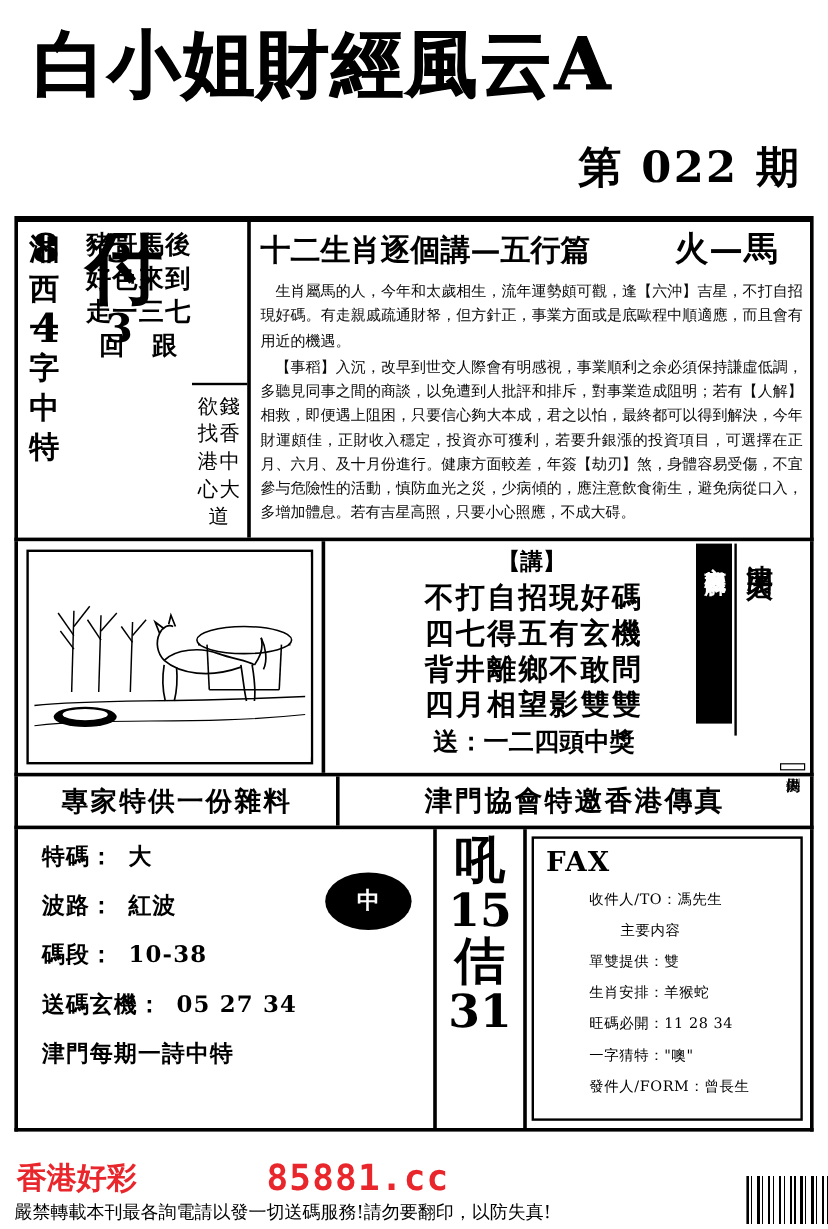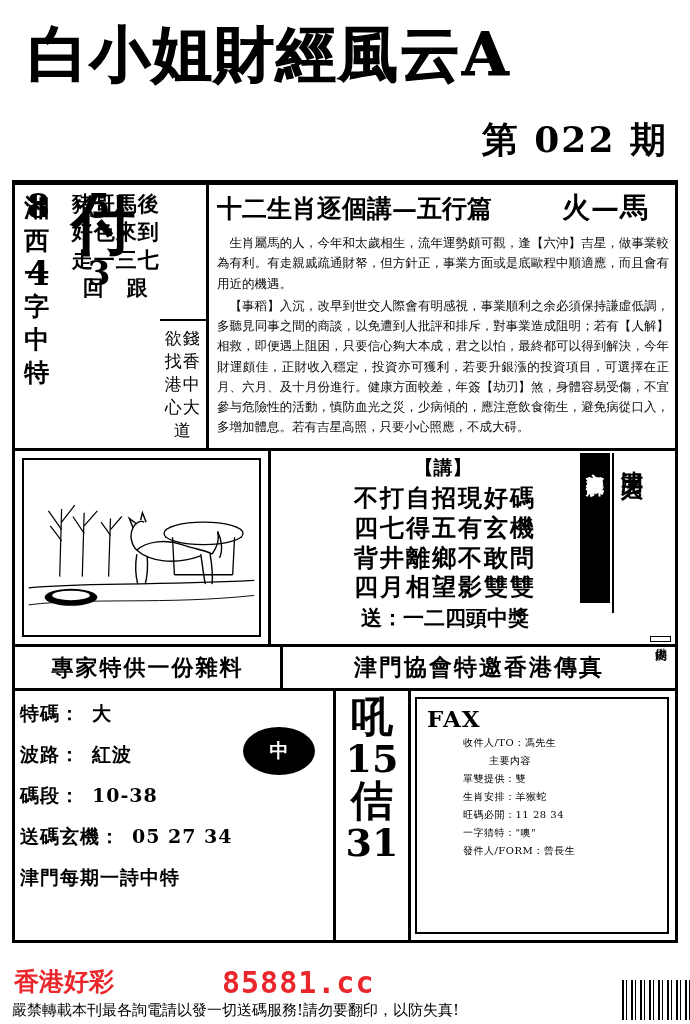--- a/index.html
+++ b/index.html
@@ -139,21 +139,21 @@
     width:268px;border-right:3px solid #000;height:100%;box-sizing:border-box;
     display:flex;align-items:center;justify-content:center;
     font-family:"DejaVu Serif","Liberation Serif",serif;font-weight:bold;font-size:22px;letter-spacing:2px;
   }
   .bn-right{
     flex:1;display:flex;align-items:center;justify-content:center;
     font-family:"DejaVu Serif","Liberation Serif",serif;font-weight:bold;font-size:23px;letter-spacing:2px;
   }
   
   .row4{display:flex;border:3px solid #000;border-top:none;height:252px;box-sizing:border-box;}
-  .b-left{width:318px;box-sizing:border-box;padding:10px 0 0 5px;position:relative;}
+  .b-left{width:346px;box-sizing:border-box;padding:10px 0 0 20px;position:relative;}
   .b-line{
     font-family:"DejaVu Serif","Liberation Serif",serif;
     font-weight:bold;font-size:19px;letter-spacing:1px;margin-bottom:15px;white-space:nowrap;
   }
   .b-line .val{margin-left:12px;}
   .seal{
     position:absolute;right:18px;top:36px;width:72px;height:48px;border-radius:50%;
     background:#000;color:#fff;display:flex;align-items:center;justify-content:center;
     font-family:"DejaVu Serif","Liberation Serif",serif;font-weight:bold;font-size:19px;
   }
@@ -171,21 +171,21 @@
   .fax{
     position:relative;width:100%;height:100%;
     border:2px solid #000;box-sizing:border-box;background:#fff;
     padding:6px 10px;
   }
   .fax-title{
     font-family:"DejaVu Serif","Liberation Serif",serif;font-weight:bold;font-size:23px;
     letter-spacing:1px;
   }
   .fax-l{
-    font-family:"DejaVu Serif","Liberation Serif",serif;font-size:10px;margin-top:4px;letter-spacing:0.5px;padding-left:36px;
+    font-family:"DejaVu Serif","Liberation Serif",serif;font-size:12px;margin-top:9px;letter-spacing:0.5px;padding-left:36px;
   }
   .fax-l.ind{margin-left:26px;}
   
   .footer{
     position:absolute;left:0;bottom:0;width:690px;height:58px;padding-left:28px;
   }
   .foot-brand{
     position:absolute;left:14px;bottom:26px;
     font-family:"DejaVu Serif","Liberation Serif",serif;font-weight:bold;font-size:25px;
     color:#e8262b;white-space:nowrap;
@@ -232,21 +232,21 @@
       <div class="lb-line">馬後來到三七跟</div>
       <div class="lb-foot">欲錢找香港中心大道</div>
     </div>
 
     <div class="rightbox">
       <div class="rb-head">
         <div class="rb-title">十二生肖逐個講—五行篇</div>
         <div class="rb-pair">火—馬</div>
       </div>
       <div class="rb-body">
-        <p>生肖屬馬的人，今年和太歲相生，流年運勢頗可觀，逢【六沖】吉星，做事業較為有利。有走親戚疏通財帑，但方針正，事業方面或是底歐程中順適應，而且會有用近的機遇。</p>
+        <p>生肖屬馬的人，今年和太歲相生，流年運勢頗可觀，逢【六沖】吉星，不打自招現好碼。有走親戚疏通財帑，但方針正，事業方面或是底歐程中順適應，而且會有用近的機遇。</p>
         <p>【事稻】入沉，改早到世交人際會有明感視，事業順利之余必須保持謙虛低調，多聽見同事之間的商談，以免遭到人批評和排斥，對事業造成阻明；若有【人解】相救，即便遇上阻困，只要信心夠大本成，君之以怕，最終都可以得到解決，今年財運頗佳，正財收入穩定，投資亦可獲利，若要升銀漲的投資項目，可選擇在正月、六月、及十月份進行。健康方面較差，年簽【劫刃】煞，身體容易受傷，不宜參与危險性的活動，慎防血光之災，少病傾的，應注意飲食衛生，避免病從口入，多增加體息。若有吉星高照，只要小心照應，不成大碍。</p>
       </div>
     </div>
   </div>
 
   <div class="row2">
     <div class="picbox">
       <div class="pic">
         <svg class="horse" viewBox="0 0 250 178">
           <rect x="0" y="0" width="250" height="178" fill="#fff"></rect>

